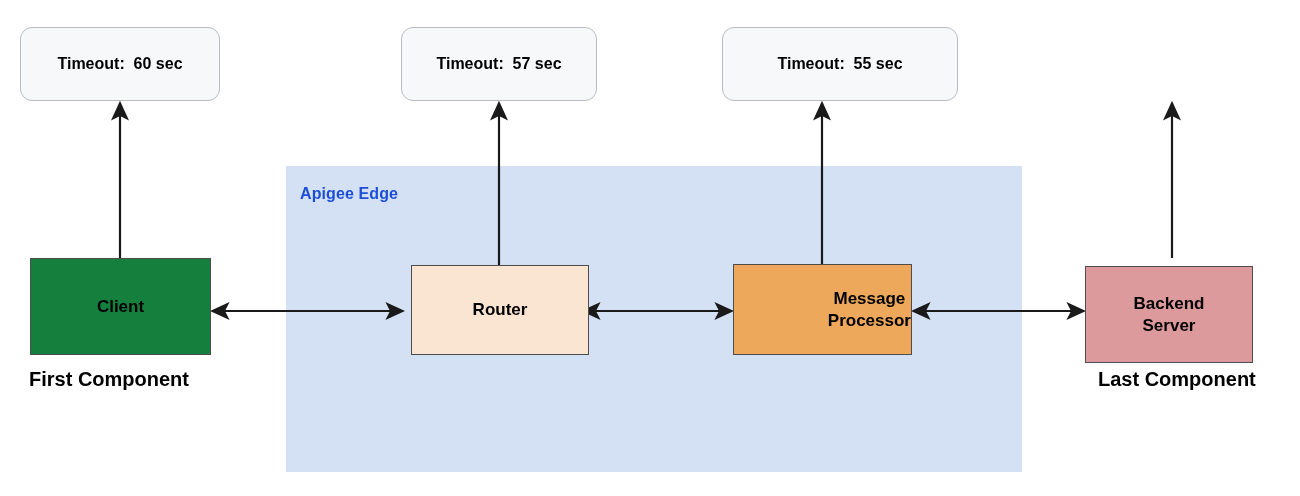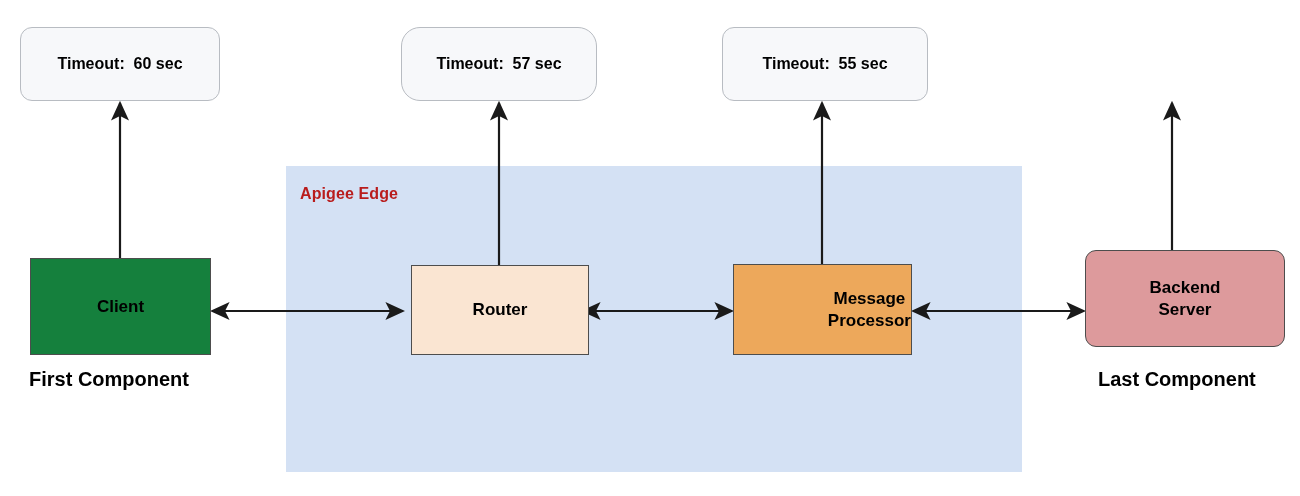--- a/index.html
+++ b/index.html
@@ -25,21 +25,21 @@
     width: 736px;
     height: 306px;
     background: #d4e1f4;
   }
   .edge-label {
     position: absolute;
     left: 300px;
     top: 185px;
     font-size: 16px;
     font-weight: bold;
-    color: #b91c1c;
+    color: #1d4ed8;
     letter-spacing: 0.1px;
   }
 
   
   .timeout-box {
     position: absolute;
     height: 74px;
     border: 1px solid #b8bcc2;
     border-radius: 12px;
     background: #f7f8fa;
@@ -47,22 +47,22 @@
     align-items: center;
     justify-content: center;
   }
   .timeout-box .txt {
     font-size: 16px;
     font-weight: bold;
     color: #000000;
     white-space: pre;
   }
   #timeout-client  { left: 20px;   top: 27px; width: 200px; }
-  #timeout-router  { left: 401px;  top: 27px; width: 196px; border-radius: 19px; }
-  #timeout-mp      { left: 722px;  top: 27px; width: 206px; }
+  #timeout-router  { left: 401px;  top: 27px; width: 196px; }
+  #timeout-mp      { left: 722px;  top: 27px; width: 236px; }
   #timeout-backend { left: 1075px; top: 27px; width: 200px; }
 
   
   .comp-box {
     position: absolute;
     border: 1.6px solid #4d4d4d;
     display: flex;
     align-items: center;
     justify-content: center;
     text-align: center;
@@ -70,22 +70,22 @@
   .comp-box .label {
     font-size: 17px;
     font-weight: bold;
     color: #000000;
     line-height: 1.25;
     white-space: pre-line;
   }
   #box-client  { left: 30px;   top: 258px; width: 181px; height: 97px; background: #dde6d3; }
   #box-router  { left: 404px;  top: 265px; width: 178px; height: 90px; background: #fae5d2; }
   #box-mp      { left: 733px;  top: 264px; width: 179px; height: 91px; background: #eda85b; justify-content: flex-end; }
-  #box-backend { left: 1085px; top: 250px; width: 200px; height: 97px; background: #d99;
-                 background: #dd9a9c; border-radius: 11px; }
+  #box-backend { left: 1085px; top: 266px; width: 168px; height: 97px; background: #d99;
+                 background: #dd9a9c; }
 
   
   .caption {
     position: absolute;
     font-size: 20px;
     font-weight: bold;
     color: #000000;
     white-space: nowrap;
   }
   #caption-first { left: 29px;   top: 368px; }

